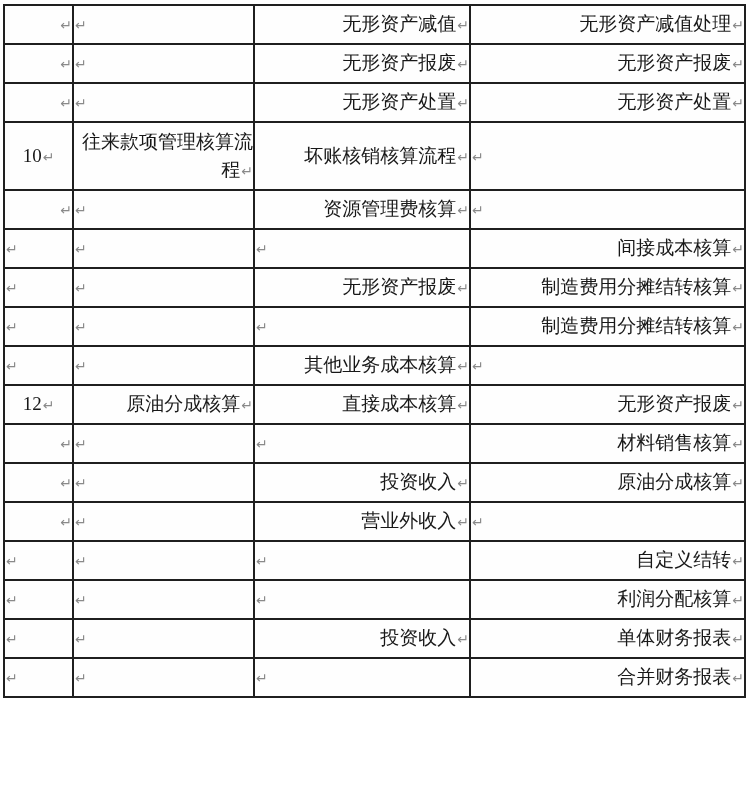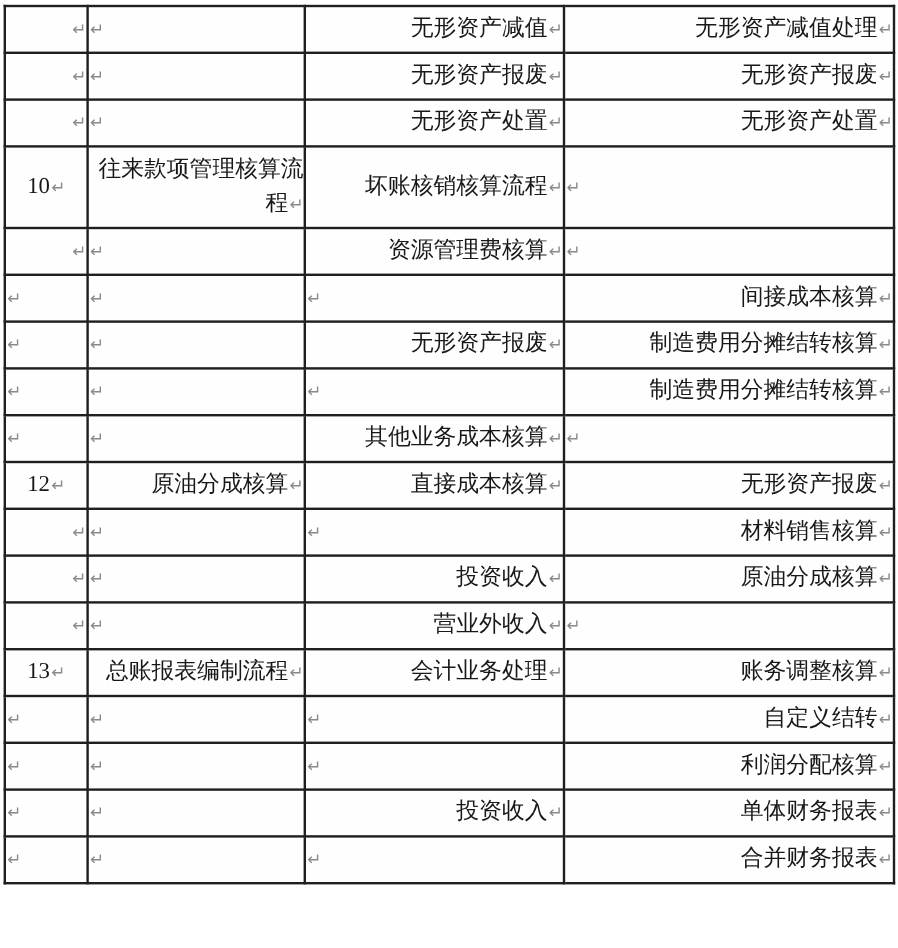--- a/index.html
+++ b/index.html
@@ -138,26 +138,20 @@
           <td class="text"><span class="cell-text">投资收入</span><span class="pilcrow">↵</span></td>
           <td class="text"><span class="cell-text">原油分成核算</span><span class="pilcrow">↵</span></td>
         </tr>
         <tr>
           <td class="pr"><span class="cell-text"></span><span class="pilcrow">↵</span></td>
           <td class="pl"><span class="cell-text"></span><span class="pilcrow">↵</span></td>
           <td class="text"><span class="cell-text">营业外收入</span><span class="pilcrow">↵</span></td>
           <td class="pl"><span class="cell-text"></span><span class="pilcrow">↵</span></td>
         </tr>
         <tr>
-          <td class="num"><span class="cell-text">13</span><span class="pilcrow">↵</span></td>
-          <td class="text"><span class="cell-text">总账报表编制流程</span><span class="pilcrow">↵</span></td>
-          <td class="text"><span class="cell-text">会计业务处理</span><span class="pilcrow">↵</span></td>
-          <td class="text"><span class="cell-text">账务调整核算</span><span class="pilcrow">↵</span></td>
-        </tr>
-        <tr>
           <td class="pl"><span class="cell-text"></span><span class="pilcrow">↵</span></td>
           <td class="pl"><span class="cell-text"></span><span class="pilcrow">↵</span></td>
           <td class="pl"><span class="cell-text"></span><span class="pilcrow">↵</span></td>
           <td class="text"><span class="cell-text">自定义结转</span><span class="pilcrow">↵</span></td>
         </tr>
         <tr>
           <td class="pl"><span class="cell-text"></span><span class="pilcrow">↵</span></td>
           <td class="pl"><span class="cell-text"></span><span class="pilcrow">↵</span></td>
           <td class="pl"><span class="cell-text"></span><span class="pilcrow">↵</span></td>
           <td class="text"><span class="cell-text">利润分配核算</span><span class="pilcrow">↵</span></td>

